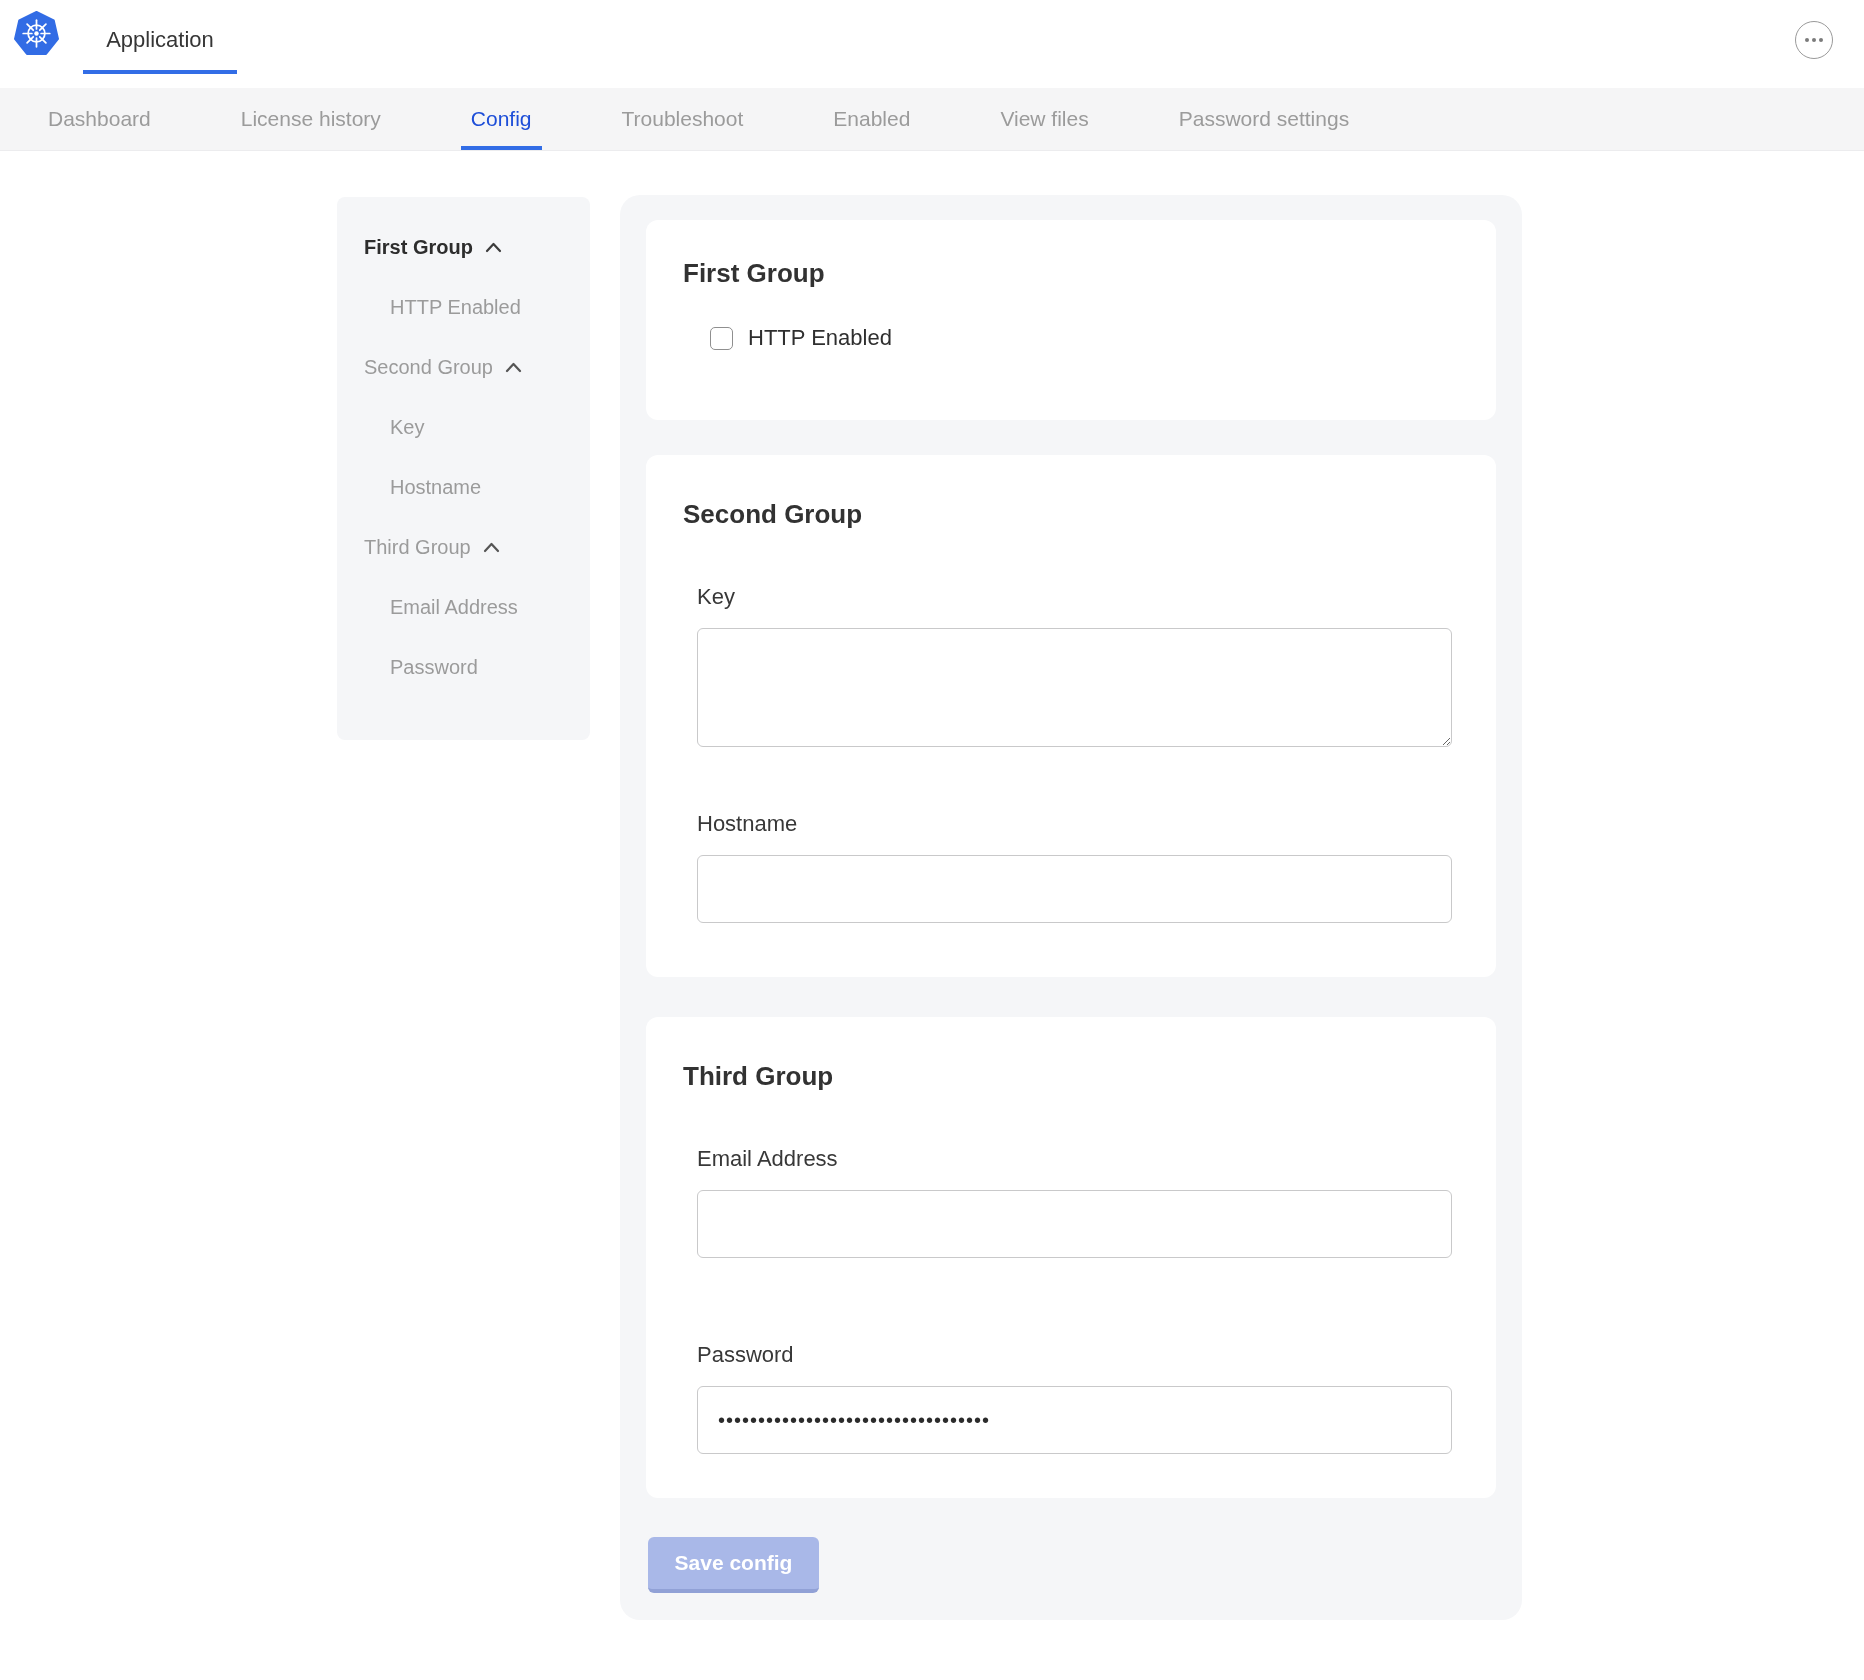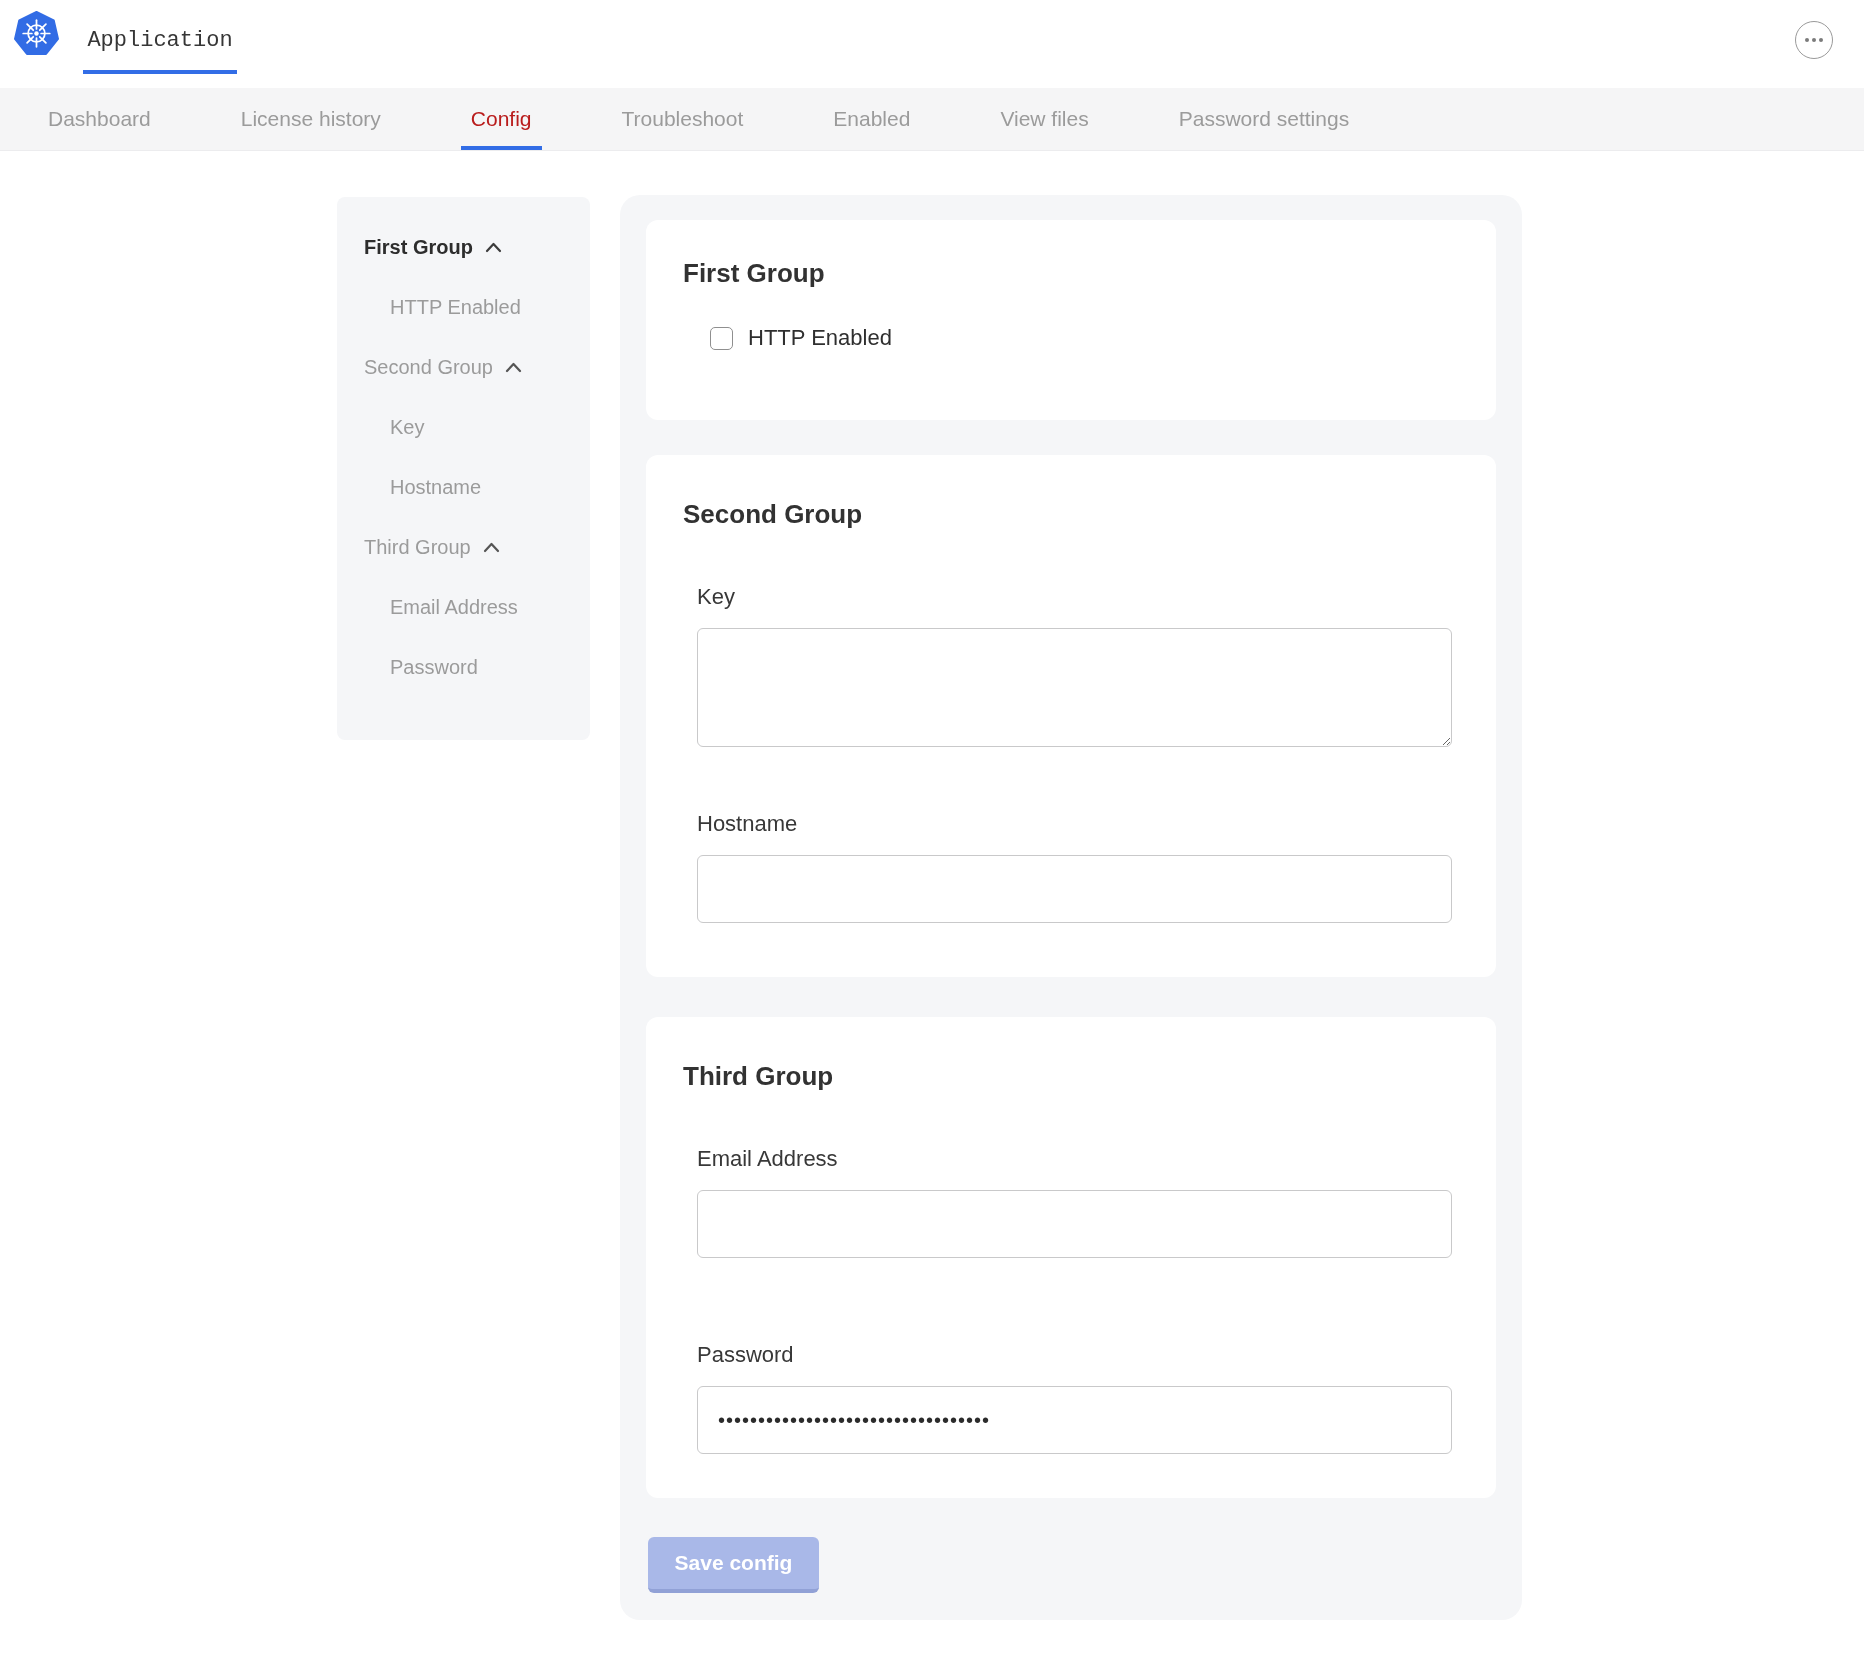--- a/index.html
+++ b/index.html
@@ -9,21 +9,21 @@
     background:#ffffff;
     font-family:"Liberation Sans", sans-serif;
     position:relative;
     overflow:hidden;
     color:#323232;
   }
 
   
   .header {
     position:absolute; top:0; left:0; width:1864px; height:98px;
-    background:#ffffff; border-bottom:6px solid #0f172a;font-family:Liberation Mono, monospace;
+    background:#ffffff; border-bottom:6px solid #0f172a;
   }
   .logo {
     position:absolute; left:14px; top:11px; width:45px; height:45px;
   }
   .app-tab {
     position:absolute; left:83px; top:0; height:80px; width:154px;
     display:flex; align-items:center; justify-content:center;
     font-size:22px; color:#363636; cursor:pointer;
   }
   .app-underline {
@@ -41,21 +41,21 @@
   
   .nav {
     position:absolute; top:88px; left:0; width:1864px; height:63px;
     background:#f5f5f6; border-bottom:1px solid #ececee;
     display:flex; align-items:stretch; padding-left:48px; gap:90px;
   }
   .nav .tab {
     display:flex; align-items:center; position:relative;
     font-size:21px; color:#9b9b9b; cursor:pointer; white-space:nowrap;
   }
-  .nav .tab.active { color:#b91c1c;text-align:center; }
+  .nav .tab.active { color:#1d4ed8;text-align:center; }
   .nav .tab.active::after {
     content:""; position:absolute; left:-10px; right:-10px; bottom:0;
     height:4px; background:#326de6;
   }
 
   
   .sidebar {
     position:absolute; left:337px; top:197px; width:253px; height:543px;
     background:#f5f6f8; border-radius:8px;
     padding:20px 0 0 27px; font-size:20px;

